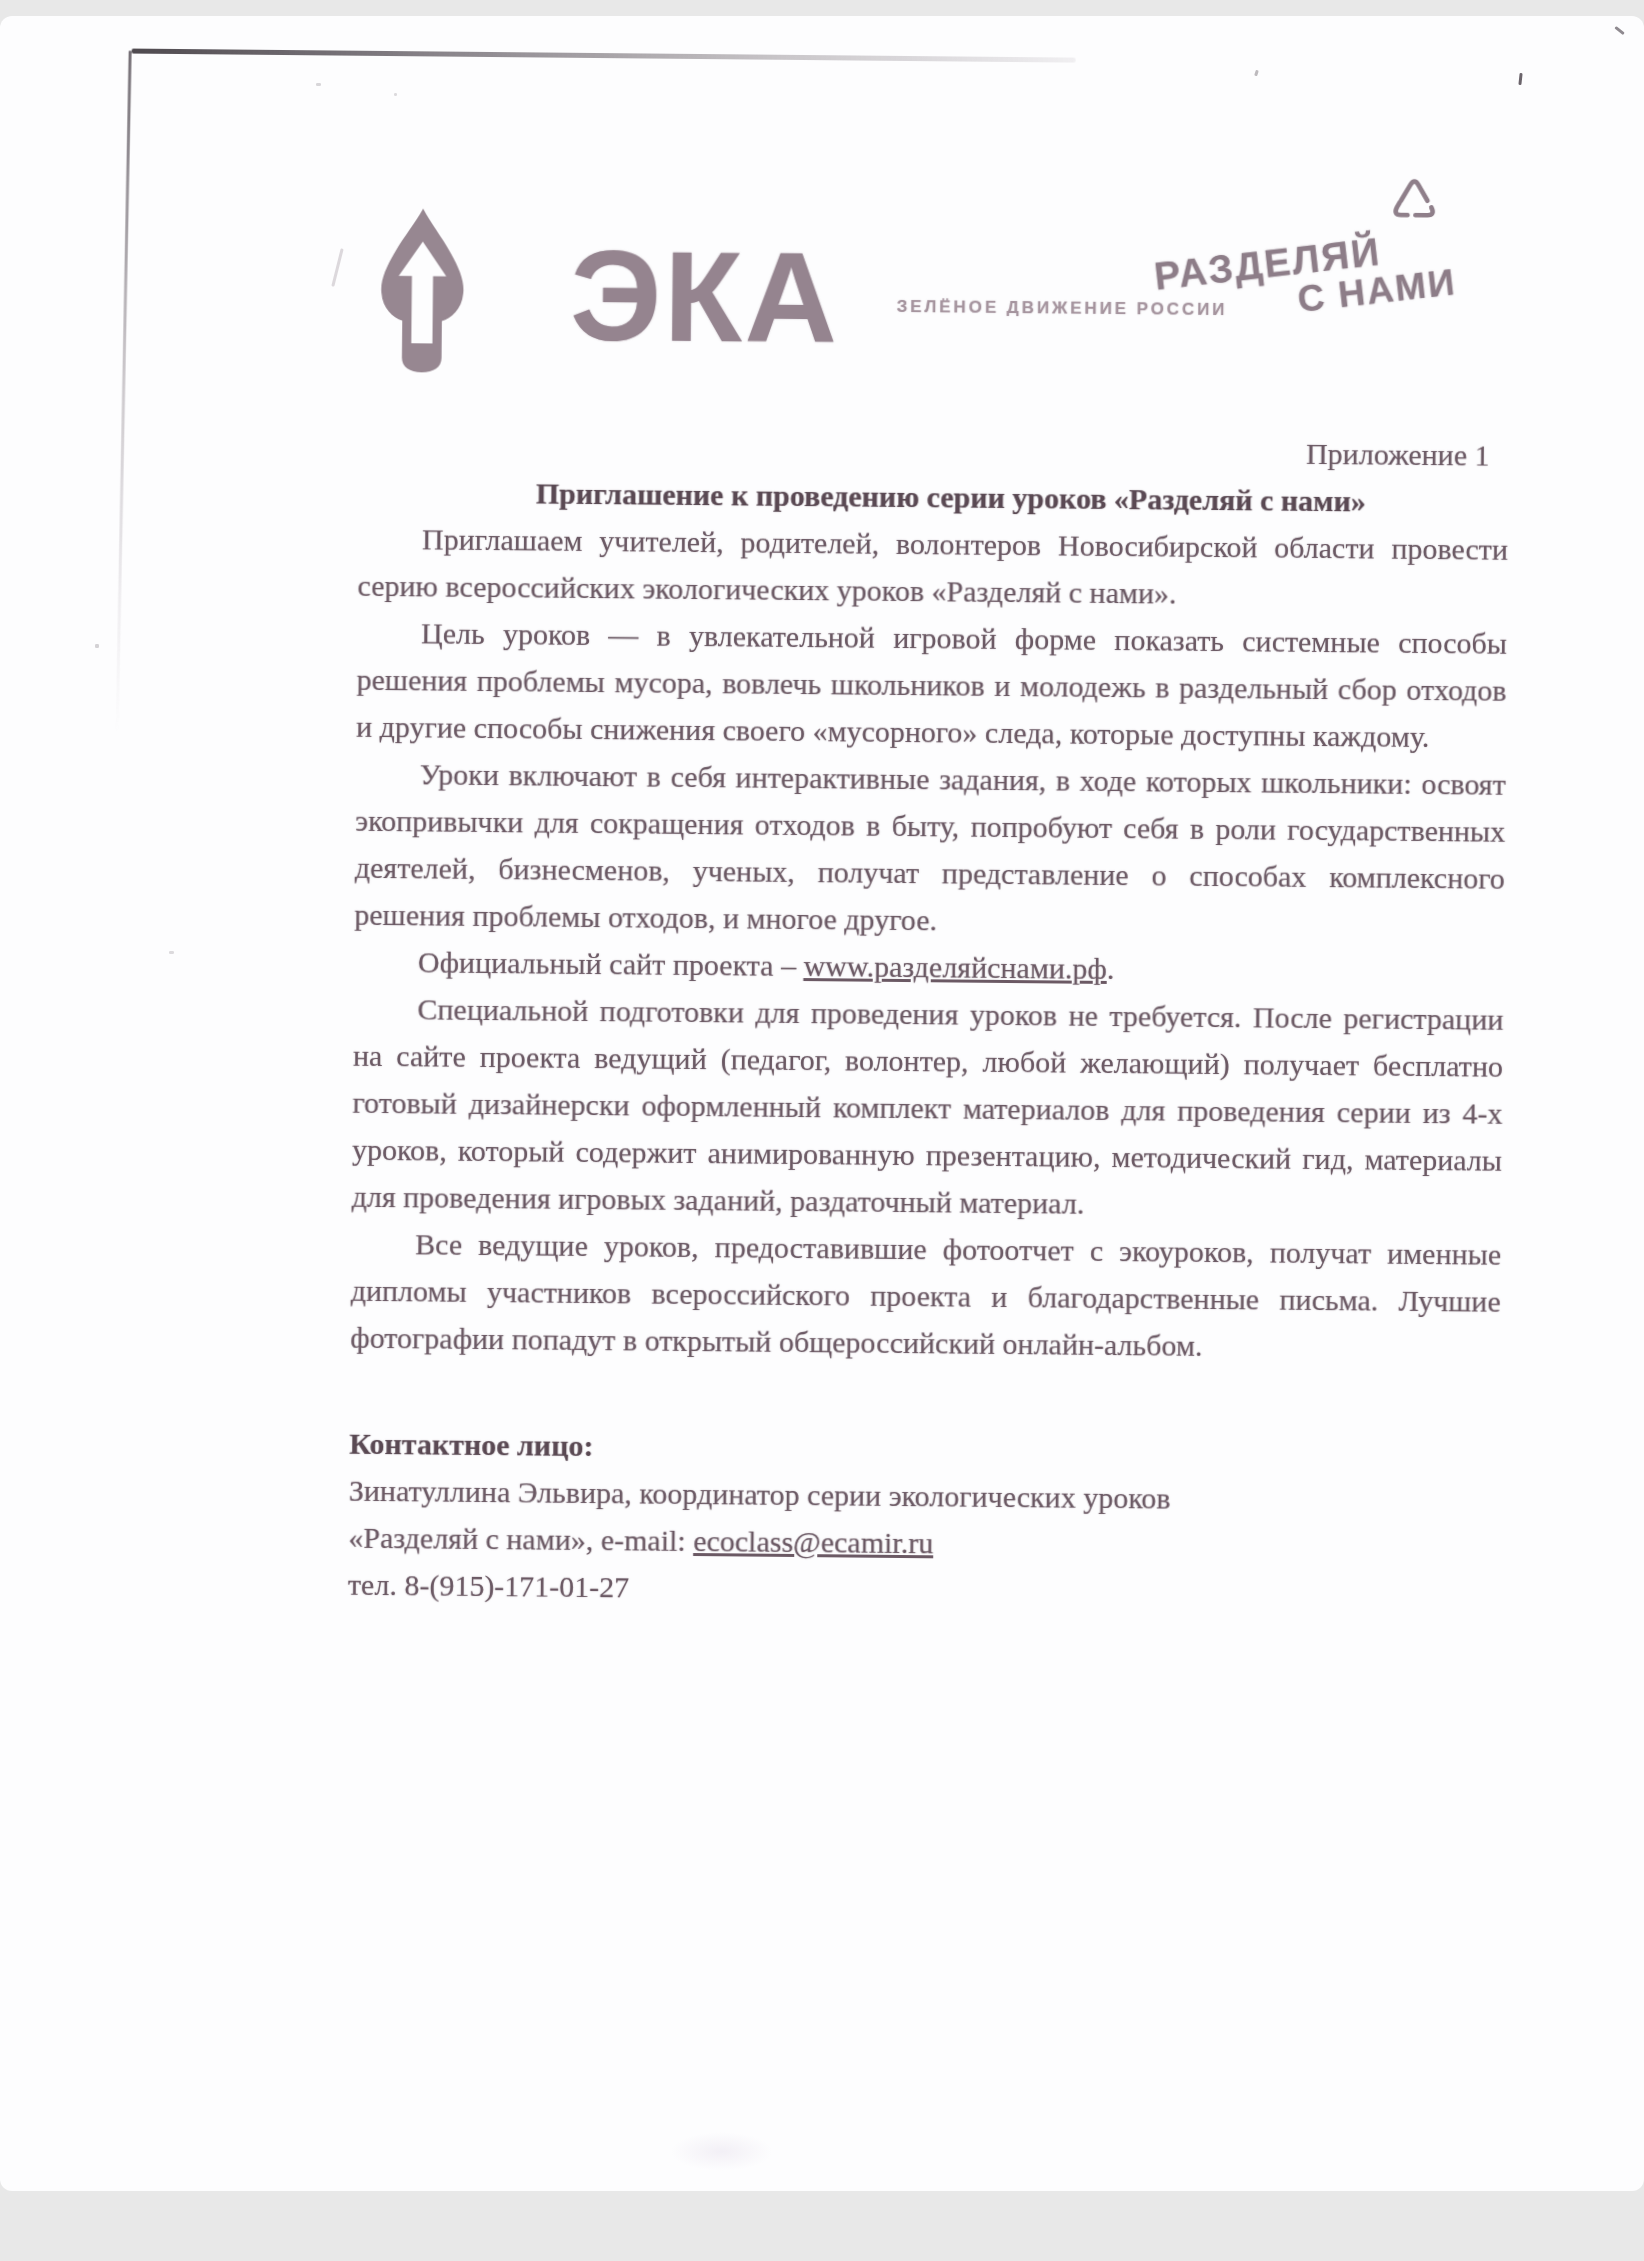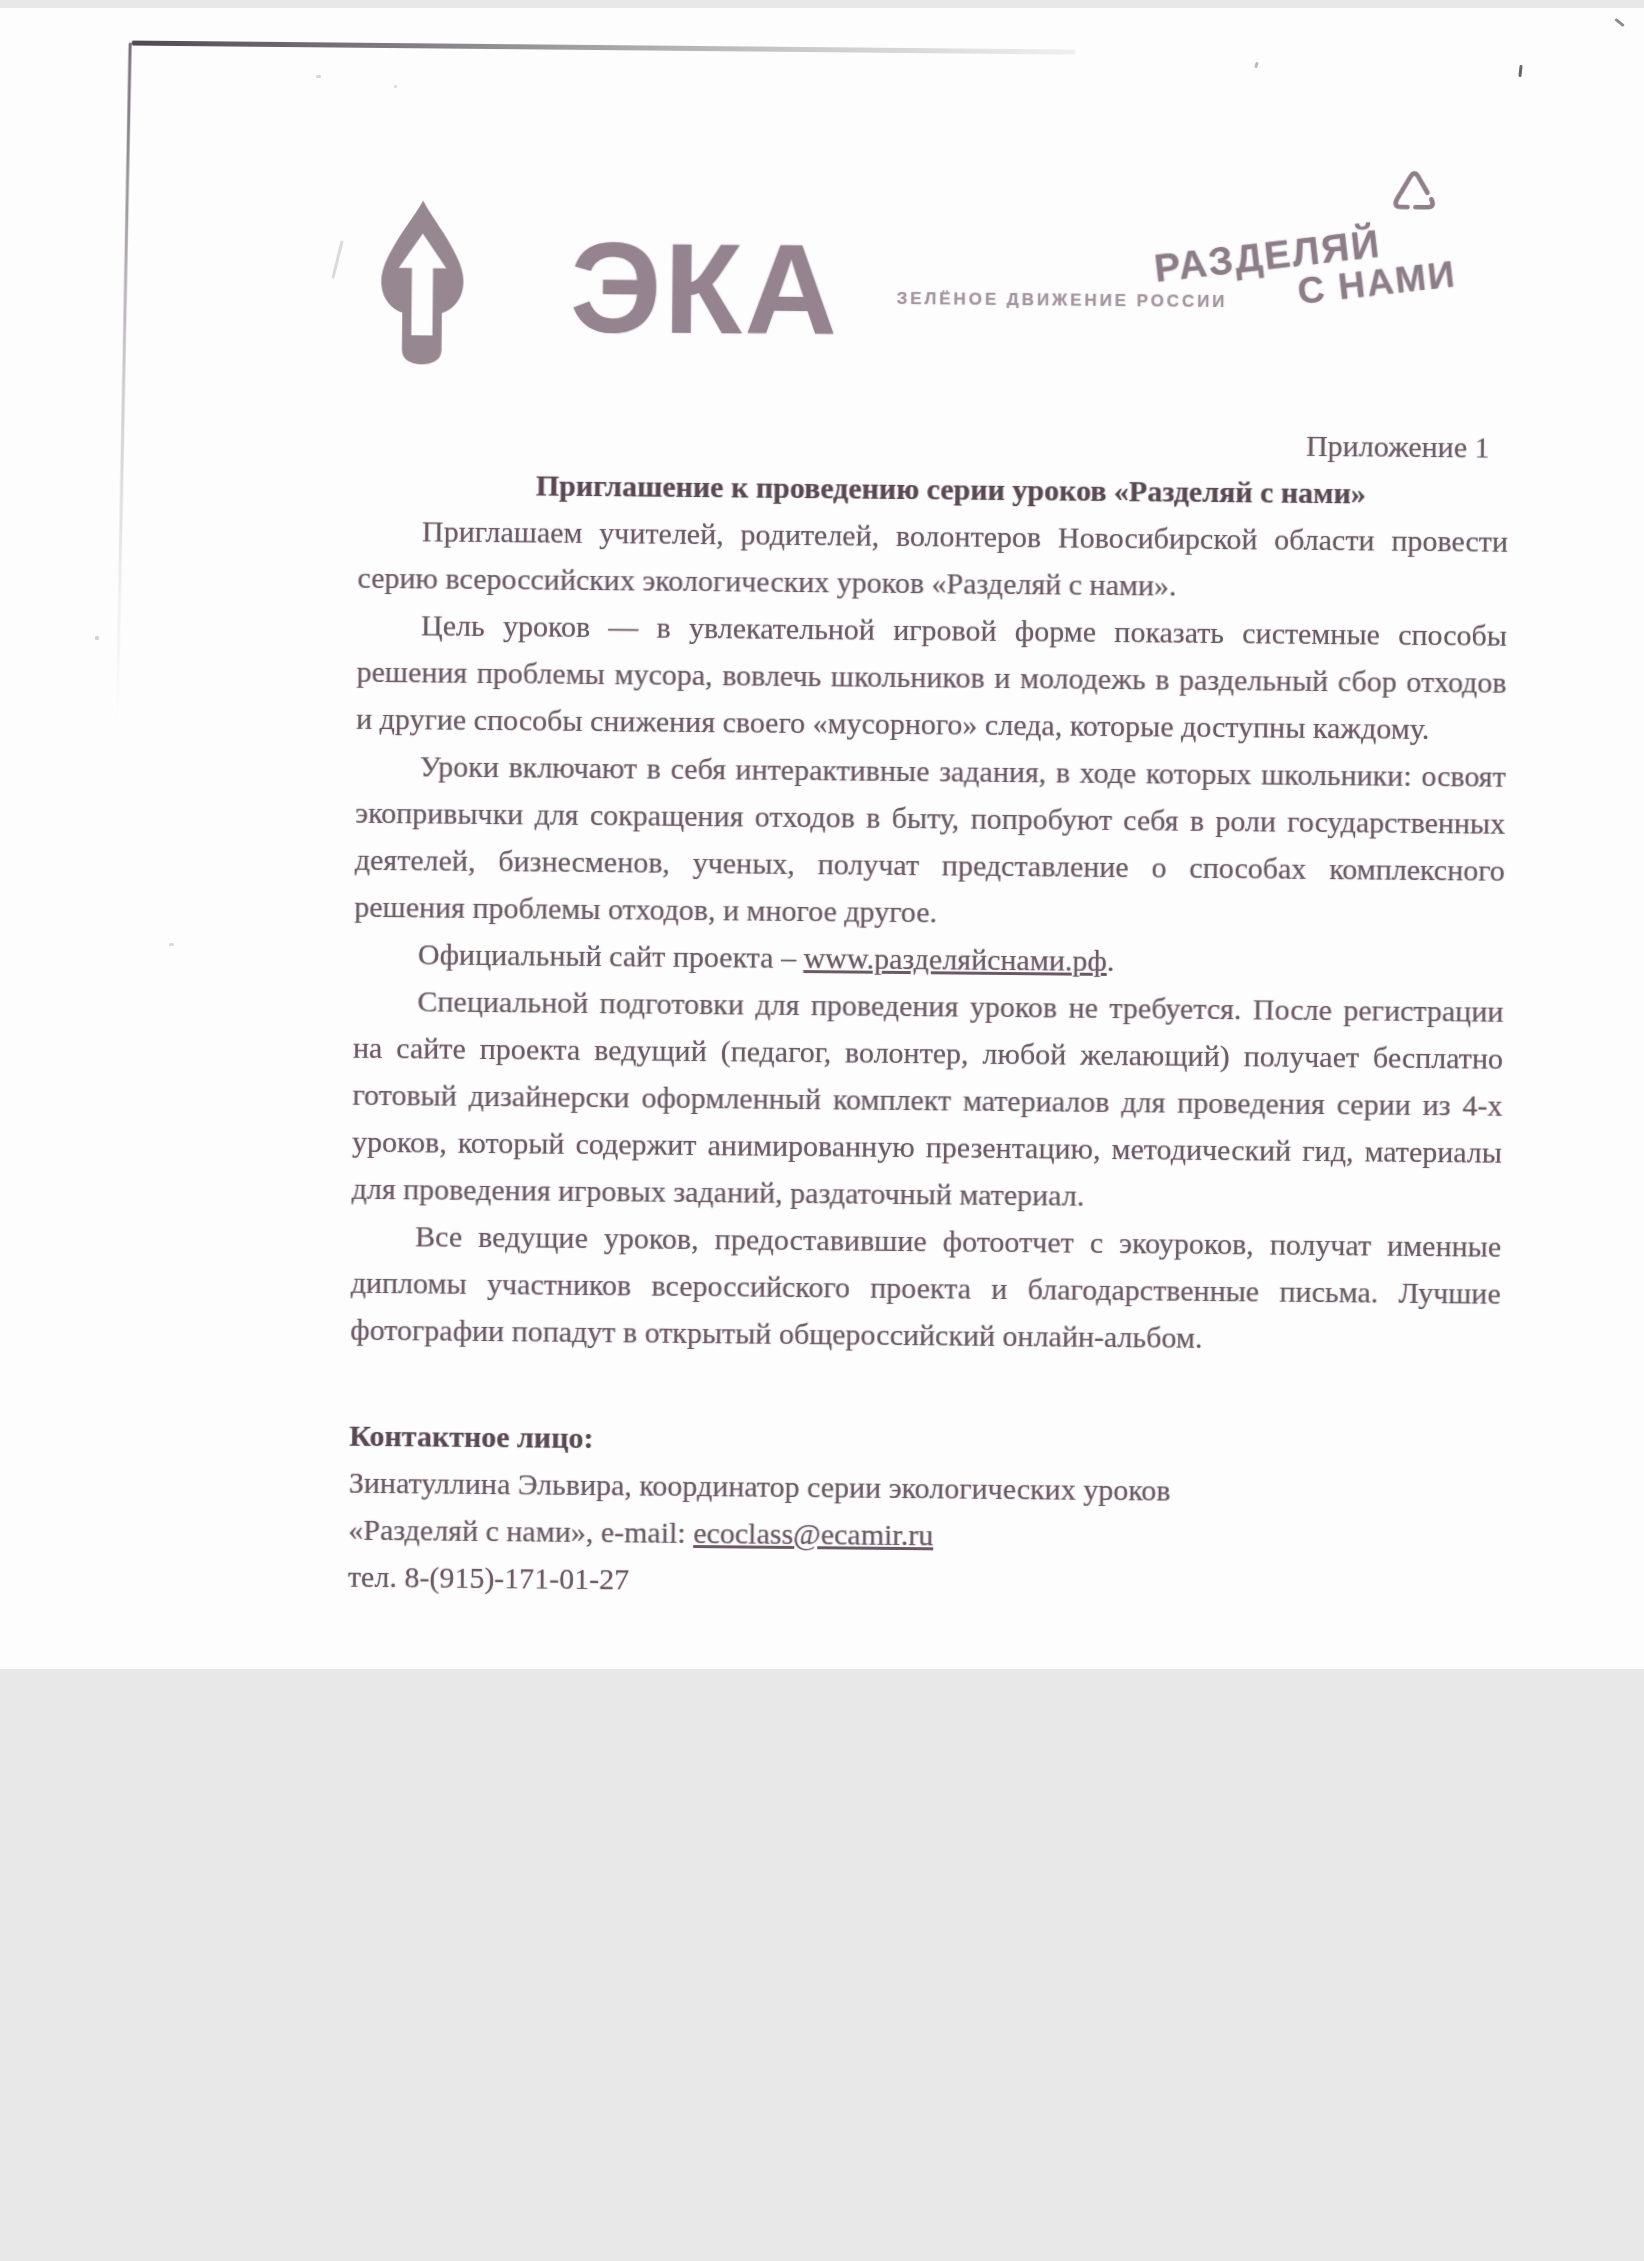--- a/index.html
+++ b/index.html
@@ -1,19 +1,20 @@
 <!DOCTYPE html>
 <html style="font-size:10.3px"><head>
 <meta charset="utf-8">
 <style>
   html,body{margin:0;padding:0;background:#e8e8e8;}
   .page{
-    position:relative;width:1644px;height:1661px;margin:8px auto;
+    position:relative;width:1644px;height:2175px;margin:16px auto;
     background:#fdfdfe;overflow:hidden;
     font-family:"Liberation Serif","DejaVu Serif",serif;
+    border-radius:12px;
   }
   
   .skew{
     position:absolute;inset:0;
     transform:rotate(0.55deg);
     transform-origin:387px 0;
     filter:blur(0.3px);
   }
   
   .edge-top{

